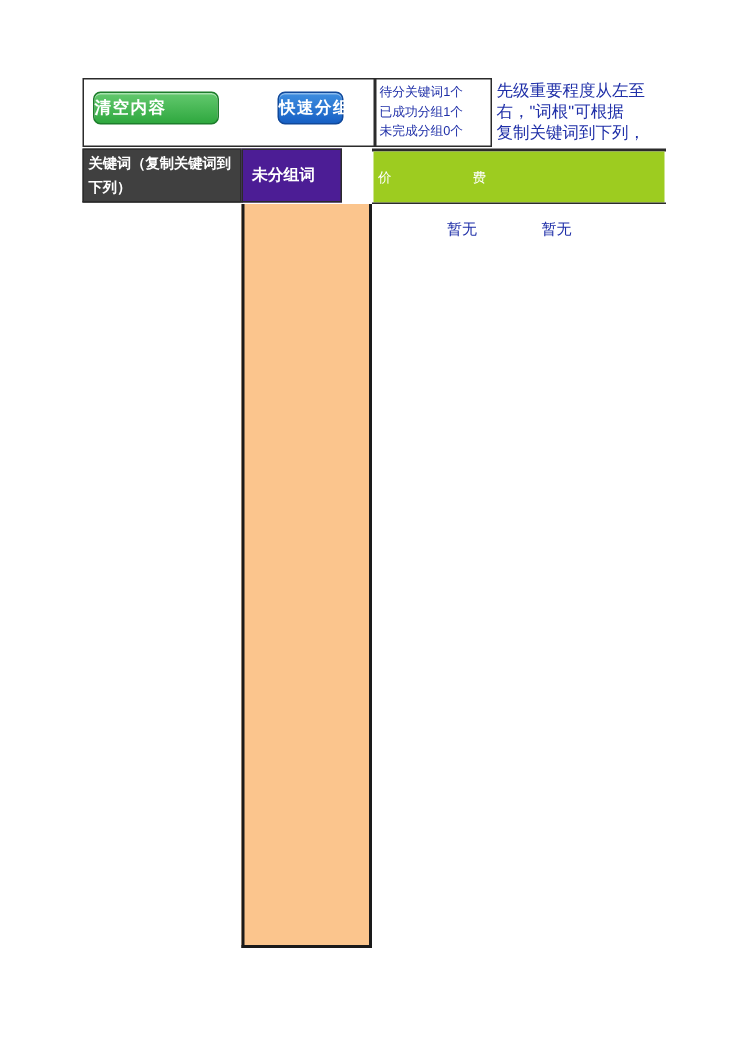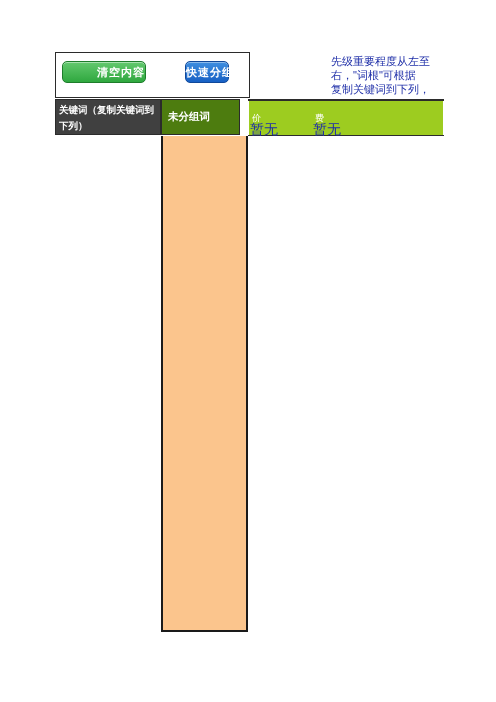--- a/index.html
+++ b/index.html
@@ -36,21 +36,21 @@
   }
 
   .btn {
     position: absolute;
     box-sizing: border-box;
     border-radius: 5px;
     color: #ffffff;
     font-size: 11px;
     font-weight: bold;
     letter-spacing: 1px;
-    text-align: right;
+    text-align: left;
     line-height: 20px;
     white-space: nowrap;
     cursor: pointer;
     user-select: none;
   }
   .btn-clear {
     left: 62px;
     top: 61px;
     width: 84px;
     height: 22px;
@@ -132,24 +132,24 @@
     color: #ffffff;
     font-size: 9.5px;
     font-weight: bold;
     line-height: 16px;
     padding: 2px 2px 0 3px;
   }
   .hdr-ungrouped {
     position: absolute;
     left: 161px;
     top: 99px;
-    width: 79px;
+    width: 67px;
     height: 36px;
     box-sizing: border-box;
-    background: #4d7c0f;
+    background: #4c1d95;
     border: 1px solid #2b2b2b;
     color: #ffffff;
     font-size: 10.5px;
     font-weight: bold;
     display: flex;
     align-items: center;
     padding-left: 6px;
   }
 
   
@@ -174,24 +174,25 @@
     left: 248px;
     top: 99px;
     width: 196px;
     height: 2px;
     background: #2b2b2b;
   }
 
   
   .na-cell {
     position: absolute;
-    top: 121px;
-    font-size: 14px;
+    top: 146px;
+    font-size: 10px;
     color: #1f2fa8;
     white-space: nowrap;
+    margin-left: 48px;
   }
   .na-a { left: 250px; }
   .na-b { left: 313px; }
 
   
   .ungrouped-body {
     position: absolute;
     left: 161px;
     top: 136px;
     width: 87px;
@@ -228,20 +229,25 @@
 
 <div id="sheet">
 
   <div class="toolbar-row"></div>
 
 
   <div class="btn btn-clear">清空内容</div>
 
   <div class="btn btn-group">快速分组</div>
 
+  <div class="counters">
+    <div>待分关键词1个</div>
+    <div>已成功分组1个</div>
+    <div>未完成分组0个</div>
+  </div>
 
   <div class="hint">
     <div>先级重要程度从左至</div>
     <div>右，"词根"可根据</div>
     <div>复制关键词到下列，</div>
   </div>
 
   <div class="hdr-keyword">关键词（复制关键词到下列）</div>
 
   <div class="hdr-ungrouped">未分组词</div>

